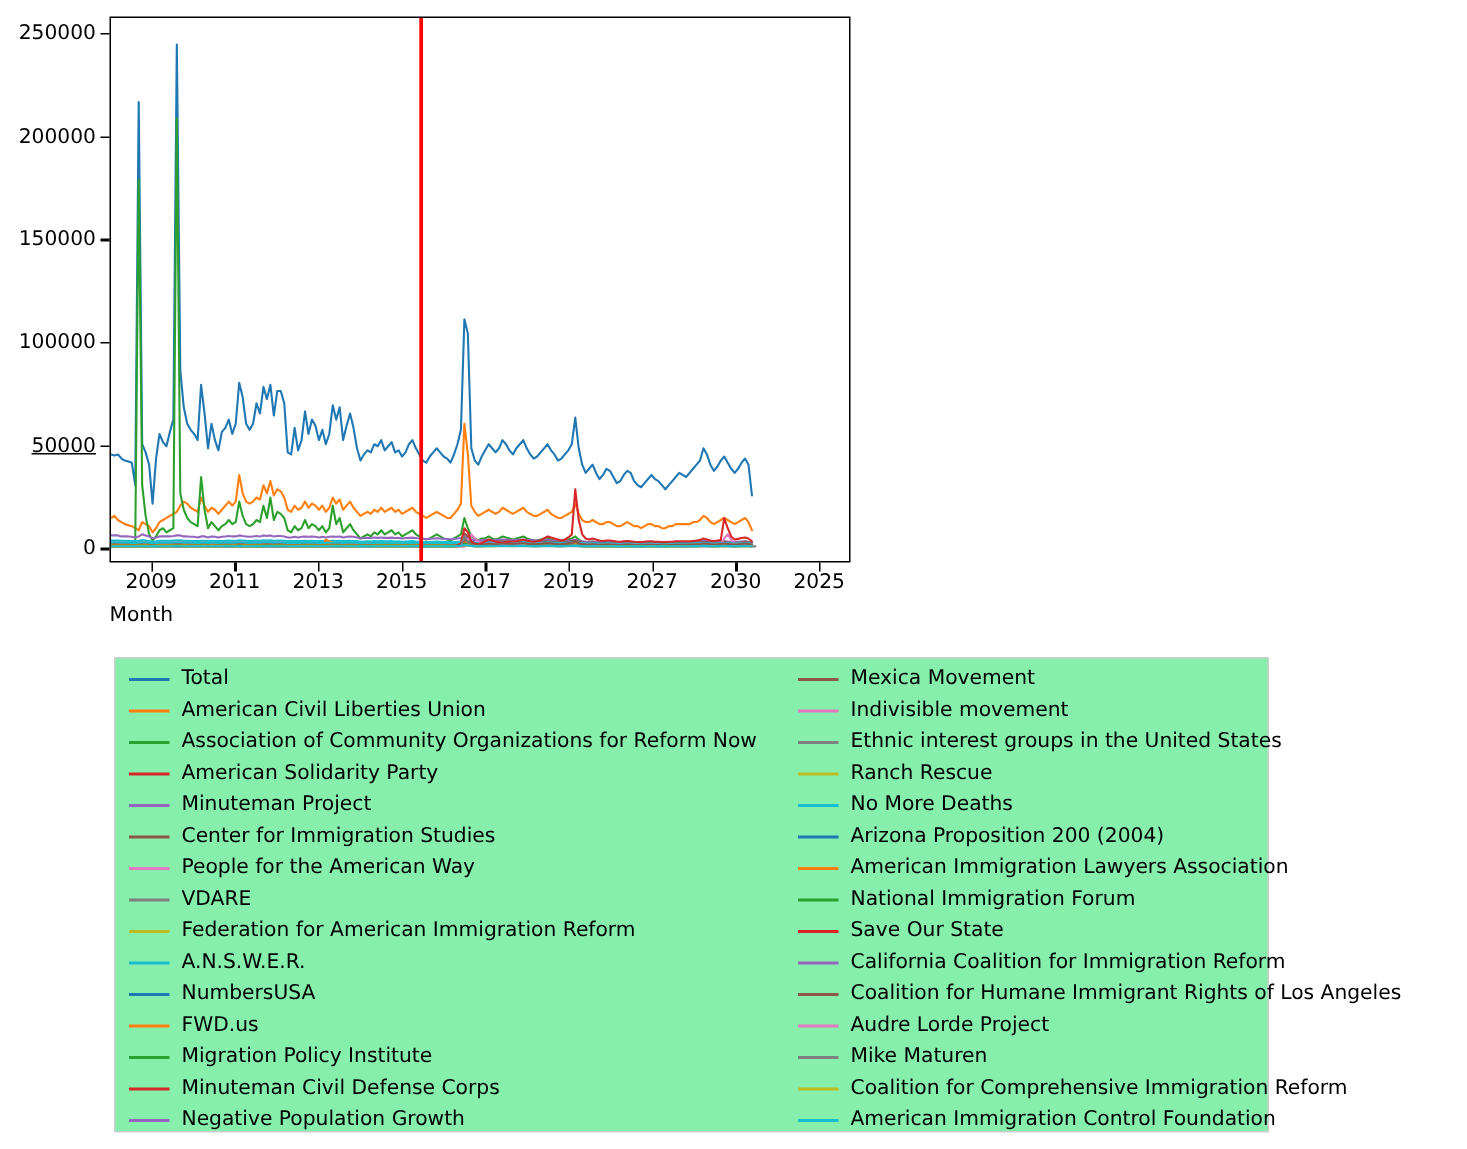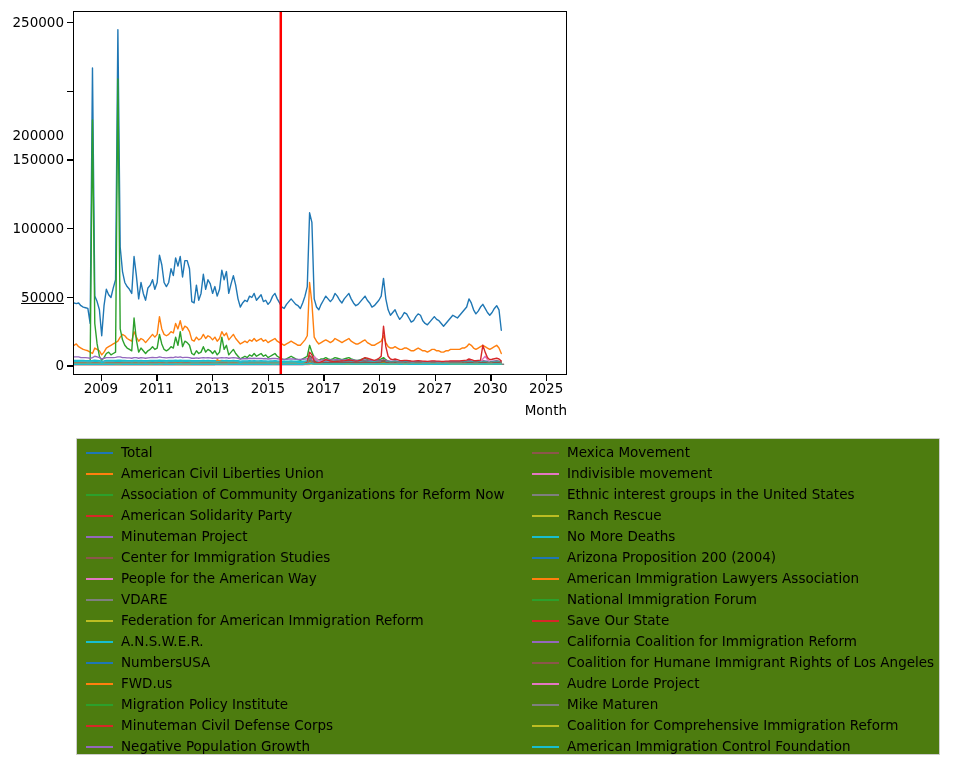--- a/index.html
+++ b/index.html
@@ -15,26 +15,26 @@
   .ytick-label{position:absolute;right:0;transform:translateY(-50%);
                font-size:13.5px;color:#000;text-align:right;white-space:nowrap;}
   #ytick-col{position:absolute;left:0;top:0;width:64px;height:390px;}
   .ytick-mark{position:absolute;left:66.5px;width:6px;height:1.2px;background:#000;}
 
   #xtick-row{position:absolute;left:0;top:0;width:978px;height:0;}
   .xtick-label{position:absolute;top:380px;transform:translateX(-50%);
                font-size:13.5px;color:#000;white-space:nowrap;}
   .xtick-mark{position:absolute;top:375px;width:1.2px;height:6px;background:#000;}
 
-  #xaxis-title{position:absolute;left:73px;top:402px;width:494px;text-align:right;
+  #xaxis-title{position:absolute;left:73px;top:402px;width:494px;text-align:left;
                font-size:13.5px;color:#000;}
 
   
-  #legend{position:absolute;left:76px;top:438px;width:864px;height:317px;
-          border:0.9px solid #cccccc;background:#4d7c0f;border-radius:1px;
+  #legend{position:absolute;left:76px;top:438px;width:770px;height:317px;
+          border:0.9px solid #cccccc;background:#86efac;border-radius:1px;
           box-sizing:border-box;}
   #legend-inner{position:absolute;left:0;top:0;right:0;bottom:0;}
   .legend-col{position:absolute;top:3px;}
   #legend-col-left{left:9px;}
   #legend-col-right{left:455px;}
   .legend-item{height:21px;display:flex;align-items:center;}
   .legend-swatch{width:27px;height:2px;flex:0 0 27px;margin-right:8px;}
   .legend-label{font-size:13.5px;color:#000;white-space:nowrap;line-height:21px;}
 </style>
 </head>
@@ -42,21 +42,21 @@
 
 <div id="root">
 
   <div id="figure">
 
     <div id="ytick-col">
         <div class="ytick-label" style="top: 365.385px;">0</div>
         <div class="ytick-label" style="top: 296.706px; text-decoration: underline;">50000</div>
         <div class="ytick-label" style="top: 228.026px;">100000</div>
         <div class="ytick-label" style="top: 159.347px;">150000</div>
-        <div class="ytick-label" style="top: 90.6679px; margin-top: 44px;">200000</div>
+        <div class="ytick-label" style="top: 90.6679px;">200000</div>
         <div class="ytick-label" style="top: 21.9887px; margin-left: 25px;">250000</div>
       </div>
 
     <div id="plot-area">
       <svg id="plot-svg" viewBox="0 0 494 364" preserveAspectRatio="none">
           <path d="M0.00 292.57 L2.32 293.26 L4.64 292.57 L6.96 295.32 L9.28 296.69 L11.60 297.38 L13.91 298.07 L16.23 313.18 L18.55 56.32 L20.87 285.71 L23.19 291.20 L25.51 299.44 L27.83 325.54 L30.15 295.32 L32.47 278.84 L34.79 284.33 L37.11 287.08 L39.43 277.46 L41.74 269.22 L44.06 17.86 L46.38 236.26 L48.70 260.98 L51.02 271.97 L53.34 276.09 L55.66 278.84 L57.98 282.96 L60.30 245.87 L62.62 265.10 L64.94 288.45 L67.26 271.97 L69.57 282.96 L71.89 289.83 L74.21 277.46 L76.53 274.72 L78.85 269.22 L81.17 278.84 L83.49 271.97 L85.81 244.50 L88.13 254.11 L90.45 271.97 L92.77 276.09 L95.09 271.97 L97.40 258.23 L99.72 265.10 L102.04 247.25 L104.36 255.49 L106.68 245.87 L109.00 266.48 L111.32 249.99 L113.64 249.99 L115.96 258.23 L118.28 291.20 L120.60 292.57 L122.92 274.72 L125.23 289.83 L127.55 282.96 L129.87 263.73 L132.19 278.84 L134.51 269.22 L136.83 273.34 L139.15 282.96 L141.47 276.09 L143.79 285.71 L146.11 278.84 L148.43 259.61 L150.75 269.22 L153.06 260.98 L155.38 282.96 L157.70 273.34 L160.02 265.10 L162.34 274.72 L164.66 288.45 L166.98 296.69 L169.30 292.57 L171.62 289.83 L173.94 291.20 L176.26 285.71 L178.58 287.08 L180.89 282.96 L183.21 289.83 L185.53 287.08 L187.85 284.33 L190.17 291.20 L192.49 289.83 L194.81 293.95 L197.13 291.20 L199.45 285.71 L201.77 282.96 L204.09 288.45 L206.40 292.57 L208.72 296.69 L211.04 298.07 L213.36 293.95 L215.68 291.20 L218.00 288.45 L220.32 291.20 L222.64 293.95 L224.96 295.32 L227.28 298.07 L229.60 292.57 L231.92 285.71 L234.23 276.09 L236.55 201.92 L238.87 211.53 L241.19 288.45 L243.51 296.69 L245.83 299.44 L248.15 293.95 L250.47 289.83 L252.79 285.71 L255.11 288.45 L257.43 291.20 L259.75 288.45 L262.06 282.96 L264.38 285.71 L266.70 289.83 L269.02 292.57 L271.34 288.45 L273.66 285.71 L275.98 282.96 L278.30 288.45 L280.62 292.57 L282.94 295.32 L285.26 293.95 L287.58 291.20 L289.89 288.45 L292.21 285.71 L294.53 289.83 L296.85 292.57 L299.17 296.69 L301.49 295.32 L303.81 292.57 L306.13 289.83 L308.45 285.71 L310.77 267.85 L313.09 288.45 L315.41 299.44 L317.72 304.94 L320.04 302.19 L322.36 299.44 L324.68 304.94 L327.00 309.06 L329.32 306.31 L331.64 302.19 L333.96 303.56 L336.28 307.68 L338.60 311.80 L340.92 310.43 L343.24 306.31 L345.55 303.56 L347.87 304.94 L350.19 310.43 L352.51 313.18 L354.83 314.55 L357.15 311.80 L359.47 309.06 L361.79 306.31 L364.11 309.06 L366.43 310.43 L368.75 313.18 L371.06 315.92 L373.38 313.18 L375.70 310.43 L378.02 307.68 L380.34 304.94 L382.66 306.31 L384.98 307.68 L387.30 304.94 L389.62 302.19 L391.94 299.44 L394.26 296.69 L396.58 288.45 L398.89 292.57 L401.21 299.44 L403.53 303.56 L405.85 300.82 L408.17 296.69 L410.49 293.95 L412.81 298.07 L415.13 302.19 L417.45 304.94 L419.77 302.19 L422.09 298.07 L424.41 295.32 L426.72 299.44 L429.04 320.05" fill="none" stroke="#1f77b4" stroke-width="1.4" stroke-linejoin="round" stroke-linecap="round"></path>
           <path d="M0.00 335.15 L2.32 333.78 L4.64 336.53 L6.96 337.90 L9.28 339.28 L11.60 339.96 L13.91 340.65 L16.23 342.02 L18.55 343.40 L20.87 337.90 L23.19 339.28 L25.51 340.65 L27.83 344.77 L30.15 342.02 L32.47 337.90 L34.79 336.53 L37.11 335.15 L39.43 333.78 L41.74 332.41 L44.06 331.03 L46.38 326.91 L48.70 324.17 L51.02 325.54 L53.34 328.29 L55.66 329.66 L57.98 331.03 L60.30 321.42 L62.62 326.91 L64.94 331.03 L67.26 328.29 L69.57 329.66 L71.89 332.41 L74.21 329.66 L76.53 326.91 L78.85 324.17 L81.17 326.91 L83.49 324.17 L85.81 306.31 L88.13 318.67 L90.45 324.17 L92.77 325.54 L95.09 324.17 L97.40 321.42 L99.72 322.79 L102.04 313.18 L104.36 318.67 L106.68 310.43 L109.00 320.05 L111.32 315.92 L113.64 317.30 L115.96 321.42 L118.28 329.66 L120.60 331.03 L122.92 326.91 L125.23 329.66 L127.55 328.29 L129.87 324.17 L132.19 328.29 L134.51 325.54 L136.83 326.91 L139.15 329.66 L141.47 326.91 L143.79 331.03 L146.11 328.29 L148.43 321.42 L150.75 325.54 L153.06 322.79 L155.38 329.66 L157.70 326.91 L160.02 324.17 L162.34 328.29 L164.66 331.03 L166.98 333.78 L169.30 332.41 L171.62 331.03 L173.94 332.41 L176.26 329.66 L178.58 331.03 L180.89 328.29 L183.21 331.03 L185.53 329.66 L187.85 328.29 L190.17 331.03 L192.49 329.66 L194.81 332.41 L197.13 331.03 L199.45 329.66 L201.77 328.29 L204.09 331.03 L206.40 332.41 L208.72 333.78 L211.04 335.15 L213.36 333.78 L215.68 332.41 L218.00 331.03 L220.32 332.41 L222.64 333.78 L224.96 335.15 L227.28 335.15 L229.60 332.41 L231.92 329.66 L234.23 325.54 L236.55 271.97 L238.87 292.57 L241.19 326.91 L243.51 331.03 L245.83 333.78 L248.15 332.41 L250.47 331.03 L252.79 329.66 L255.11 331.03 L257.43 332.41 L259.75 331.03 L262.06 328.29 L264.38 329.66 L266.70 331.03 L269.02 332.41 L271.34 331.03 L273.66 329.66 L275.98 328.29 L278.30 331.03 L280.62 332.41 L282.94 333.78 L285.26 333.78 L287.58 332.41 L289.89 331.03 L292.21 329.66 L294.53 332.41 L296.85 333.78 L299.17 335.15 L301.49 335.15 L303.81 333.78 L306.13 332.41 L308.45 331.03 L310.77 325.54 L313.09 332.41 L315.41 336.53 L317.72 337.90 L320.04 337.90 L322.36 336.53 L324.68 337.90 L327.00 339.28 L329.32 339.28 L331.64 337.90 L333.96 337.90 L336.28 339.28 L338.60 340.65 L340.92 340.65 L343.24 339.28 L345.55 337.90 L347.87 339.28 L350.19 340.65 L352.51 340.65 L354.83 342.02 L357.15 340.65 L359.47 339.28 L361.79 339.28 L364.11 340.65 L366.43 340.65 L368.75 342.02 L371.06 342.02 L373.38 340.65 L375.70 340.65 L378.02 339.28 L380.34 339.28 L382.66 339.28 L384.98 339.28 L387.30 339.28 L389.62 337.90 L391.94 337.90 L394.26 336.53 L396.58 333.78 L398.89 335.15 L401.21 337.90 L403.53 339.28 L405.85 337.90 L408.17 336.53 L410.49 335.15 L412.81 336.53 L415.13 337.90 L417.45 339.28 L419.77 337.90 L422.09 336.53 L424.41 335.15 L426.72 337.90 L429.04 343.40" fill="none" stroke="#ff7f0e" stroke-width="1.4" stroke-linejoin="round" stroke-linecap="round"></path>
           <path d="M0.00 352.32 L2.32 352.32 L4.64 352.32 L6.96 352.32 L9.28 352.32 L11.60 352.32 L13.91 352.32 L16.23 351.64 L18.55 108.51 L20.87 313.18 L23.19 333.78 L25.51 346.14 L27.83 350.26 L30.15 347.52 L32.47 343.40 L34.79 342.02 L37.11 344.77 L39.43 343.40 L41.74 342.02 L44.06 67.31 L46.38 318.67 L48.70 329.66 L51.02 335.15 L53.34 337.90 L55.66 339.28 L57.98 340.65 L60.30 307.68 L62.62 329.66 L64.94 342.02 L67.26 337.90 L69.57 340.65 L71.89 343.40 L74.21 340.65 L76.53 339.28 L78.85 336.53 L81.17 339.28 L83.49 337.90 L85.81 324.17 L88.13 333.78 L90.45 339.28 L92.77 340.65 L95.09 339.28 L97.40 336.53 L99.72 337.90 L102.04 326.91 L104.36 335.15 L106.68 321.42 L109.00 336.53 L111.32 331.03 L113.64 332.41 L115.96 335.15 L118.28 343.40 L120.60 344.77 L122.92 340.65 L125.23 343.40 L127.55 342.02 L129.87 336.53 L132.19 342.02 L134.51 339.28 L136.83 340.65 L139.15 343.40 L141.47 340.65 L143.79 344.77 L146.11 342.02 L148.43 326.91 L150.75 339.28 L153.06 335.15 L155.38 344.77 L157.70 342.02 L160.02 339.28 L162.34 343.40 L164.66 346.14 L166.98 348.89 L169.30 347.52 L171.62 346.14 L173.94 347.52 L176.26 344.77 L178.58 346.14 L180.89 343.40 L183.21 346.14 L185.53 344.77 L187.85 343.40 L190.17 346.14 L192.49 344.77 L194.81 347.52 L197.13 346.14 L199.45 344.77 L201.77 343.40 L204.09 346.14 L206.40 347.52 L208.72 348.89 L211.04 349.58 L213.36 348.89 L215.68 347.52 L218.00 346.14 L220.32 347.52 L222.64 348.89 L224.96 349.58 L227.28 350.26 L229.60 348.89 L231.92 347.52 L234.23 346.14 L236.55 335.15 L238.87 342.02 L241.19 347.52 L243.51 348.89 L245.83 350.26 L248.15 348.89 L250.47 348.89 L252.79 347.52 L255.11 348.89 L257.43 349.58 L259.75 348.89 L262.06 347.52 L264.38 348.20 L266.70 348.89 L269.02 349.58 L271.34 348.89 L273.66 348.20 L275.98 347.52 L278.30 348.89 L280.62 349.58 L282.94 350.26 L285.26 350.26 L287.58 349.58 L289.89 348.89 L292.21 348.20 L294.53 349.58 L296.85 350.26 L299.17 350.95 L301.49 350.95 L303.81 350.26 L306.13 349.58 L308.45 348.89 L310.77 347.52 L313.09 349.58 L315.41 350.95 L317.72 351.64 L320.04 351.64 L322.36 350.95 L324.68 351.64 L327.00 351.91 L329.32 351.91 L331.64 351.64 L333.96 351.64 L336.28 351.91 L338.60 352.32 L340.92 352.32 L343.24 351.91 L345.55 351.64 L347.87 351.91 L350.19 352.32 L352.51 352.46 L354.83 352.60 L357.15 352.32 L359.47 351.91 L361.79 351.91 L364.11 352.32 L366.43 352.32 L368.75 352.60 L371.06 352.60 L373.38 352.32 L375.70 352.32 L378.02 351.91 L380.34 351.91 L382.66 351.91 L384.98 351.91 L387.30 351.91 L389.62 351.64 L391.94 351.64 L394.26 351.36 L396.58 350.95 L398.89 351.36 L401.21 351.64 L403.53 351.91 L405.85 351.64 L408.17 351.36 L410.49 350.95 L412.81 351.36 L415.13 351.64 L417.45 351.91 L419.77 351.64 L422.09 351.36 L424.41 350.95 L426.72 351.36 L429.04 352.32" fill="none" stroke="#2ca02c" stroke-width="1.4" stroke-linejoin="round" stroke-linecap="round"></path>
           <path d="M0.00 353.97 L2.32 353.97 L4.64 353.97 L6.96 353.97 L9.28 353.97 L11.60 353.97 L13.91 353.97 L16.23 353.97 L18.55 353.97 L20.87 353.97 L23.19 353.97 L25.51 353.97 L27.83 353.97 L30.15 353.97 L32.47 353.97 L34.79 353.97 L37.11 353.97 L39.43 353.97 L41.74 353.97 L44.06 353.97 L46.38 353.97 L48.70 353.97 L51.02 353.97 L53.34 353.97 L55.66 353.97 L57.98 353.97 L60.30 353.97 L62.62 353.97 L64.94 353.97 L67.26 353.97 L69.57 353.97 L71.89 353.97 L74.21 353.97 L76.53 353.97 L78.85 353.97 L81.17 353.97 L83.49 353.97 L85.81 353.84 L88.13 353.84 L90.45 353.84 L92.77 353.84 L95.09 353.84 L97.40 353.84 L99.72 353.84 L102.04 353.84 L104.36 353.84 L106.68 353.84 L109.00 353.84 L111.32 353.84 L113.64 353.84 L115.96 353.84 L118.28 353.84 L120.60 353.84 L122.92 353.84 L125.23 353.84 L127.55 353.84 L129.87 353.84 L132.19 353.84 L134.51 353.84 L136.83 353.84 L139.15 353.84 L141.47 353.84 L143.79 353.84 L146.11 353.84 L148.43 353.84 L150.75 353.84 L153.06 353.84 L155.38 353.84 L157.70 353.84 L160.02 353.84 L162.34 353.84 L164.66 353.84 L166.98 353.84 L169.30 353.84 L171.62 353.84 L173.94 353.84 L176.26 353.84 L178.58 353.84 L180.89 353.84 L183.21 353.84 L185.53 353.70 L187.85 353.70 L190.17 353.70 L192.49 353.70 L194.81 353.70 L197.13 353.70 L199.45 353.70 L201.77 353.70 L204.09 353.70 L206.40 353.70 L208.72 353.70 L211.04 353.70 L213.36 353.70 L215.68 353.70 L218.00 353.70 L220.32 353.70 L222.64 353.70 L224.96 353.70 L227.28 353.70 L229.60 353.70 L231.92 353.29 L234.23 352.74 L236.55 348.20 L238.87 350.26 L241.19 352.74 L243.51 353.15 L245.83 353.29 L248.15 353.29 L250.47 353.15 L252.79 353.15 L255.11 353.29 L257.43 353.29 L259.75 353.29 L262.06 353.15 L264.38 353.15 L266.70 353.29 L269.02 353.29 L271.34 353.29 L273.66 353.15 L275.98 353.15 L278.30 353.29 L280.62 353.29 L282.94 353.29 L285.26 353.29 L287.58 353.29 L289.89 353.15 L292.21 353.15 L294.53 353.29 L296.85 353.29 L299.17 353.29 L301.49 353.29 L303.81 353.29 L306.13 353.15 L308.45 353.15 L310.77 353.01 L313.09 353.15 L315.41 353.29 L317.72 353.29 L320.04 353.29 L322.36 353.15 L324.68 353.29 L327.00 353.29 L329.32 353.29 L331.64 353.29 L333.96 353.29 L336.28 353.29 L338.60 353.42 L340.92 353.42 L343.24 353.29 L345.55 353.29 L347.87 353.29 L350.19 353.42 L352.51 353.42 L354.83 353.42 L357.15 353.42 L359.47 353.29 L361.79 353.29 L364.11 353.42 L366.43 353.42 L368.75 353.42 L371.06 353.42 L373.38 353.29 L375.70 353.29 L378.02 353.29 L380.34 353.29 L382.66 353.29 L384.98 353.29 L387.30 353.29 L389.62 353.15 L391.94 353.15 L394.26 353.15 L396.58 353.01 L398.89 353.15 L401.21 353.15 L403.53 353.29 L405.85 353.15 L408.17 353.15 L410.49 353.01 L412.81 353.15 L415.13 353.15 L417.45 353.29 L419.77 353.15 L422.09 353.15 L424.41 353.01 L426.72 353.15 L429.04 353.42" fill="none" stroke="#d62728" stroke-width="1.4" stroke-linejoin="round" stroke-linecap="round"></path>
           <path d="M0.00 346.83 L2.32 346.83 L4.64 346.83 L6.96 347.52 L9.28 347.52 L11.60 347.52 L13.91 347.79 L16.23 348.20 L18.55 347.52 L20.87 346.14 L23.19 346.83 L25.51 347.52 L27.83 348.89 L30.15 348.20 L32.47 347.52 L34.79 347.52 L37.11 347.52 L39.43 347.52 L41.74 347.24 L44.06 346.83 L46.38 346.83 L48.70 347.52 L51.02 347.52 L53.34 347.79 L55.66 347.79 L57.98 348.20 L60.30 347.52 L62.62 347.52 L64.94 348.20 L67.26 347.52 L69.57 347.79 L71.89 348.20 L74.21 347.79 L76.53 347.52 L78.85 347.24 L81.17 347.52 L83.49 347.52 L85.81 346.83 L88.13 347.24 L90.45 347.52 L92.77 347.79 L95.09 347.52 L97.40 347.24 L99.72 347.52 L102.04 346.83 L104.36 347.24 L106.68 346.83 L109.00 347.52 L111.32 347.24 L113.64 347.24 L115.96 347.52 L118.28 348.20 L120.60 348.20 L122.92 347.79 L125.23 348.20 L127.55 347.79 L129.87 347.52 L132.19 347.79 L134.51 347.52 L136.83 347.79 L139.15 348.20 L141.47 347.79 L143.79 348.20 L146.11 347.79 L148.43 347.52 L150.75 347.79 L153.06 347.52 L155.38 348.20 L157.70 347.79 L160.02 347.52 L162.34 347.79 L164.66 348.20 L166.98 348.89 L169.30 348.62 L171.62 348.48 L173.94 348.62 L176.26 348.20 L178.58 348.48 L180.89 348.20 L183.21 348.48 L185.53 348.48 L187.85 348.34 L190.17 348.62 L192.49 348.48 L194.81 348.89 L197.13 348.62 L199.45 348.48 L201.77 348.34 L204.09 348.62 L206.40 348.89 L208.72 349.17 L211.04 349.30 L213.36 349.17 L215.68 348.89 L218.00 348.75 L220.32 348.89 L222.64 349.17 L224.96 349.30 L227.28 349.44 L229.60 349.17 L231.92 348.89 L234.23 348.62 L236.55 347.52 L238.87 348.20 L241.19 349.58 L243.51 349.99 L245.83 350.26 L248.15 349.99 L250.47 349.85 L252.79 349.71 L255.11 349.85 L257.43 349.99 L259.75 349.85 L262.06 349.58 L264.38 349.71 L266.70 349.85 L269.02 349.99 L271.34 349.85 L273.66 349.71 L275.98 349.58 L278.30 349.85 L280.62 349.99 L282.94 350.26 L285.26 350.26 L287.58 350.13 L289.89 349.99 L292.21 349.85 L294.53 350.13 L296.85 350.26 L299.17 350.54 L301.49 350.54 L303.81 350.40 L306.13 350.26 L308.45 350.13 L310.77 349.71 L313.09 350.26 L315.41 350.81 L317.72 351.09 L320.04 351.09 L322.36 350.95 L324.68 351.09 L327.00 351.36 L329.32 351.36 L331.64 351.09 L333.96 351.09 L336.28 351.36 L338.60 351.64 L340.92 351.64 L343.24 351.36 L345.55 351.09 L347.87 351.36 L350.19 351.64 L352.51 351.78 L354.83 351.91 L357.15 351.64 L359.47 351.50 L361.79 351.36 L364.11 351.64 L366.43 351.64 L368.75 351.91 L371.06 351.91 L373.38 351.78 L375.70 351.64 L378.02 351.50 L380.34 351.36 L382.66 351.50 L384.98 351.50 L387.30 351.36 L389.62 351.23 L391.94 351.09 L394.26 350.95 L396.58 350.54 L398.89 350.81 L401.21 351.09 L403.53 351.36 L405.85 351.09 L408.17 350.95 L410.49 350.81 L412.81 350.95 L415.13 351.23 L417.45 351.36 L419.77 351.09 L422.09 350.95 L424.41 350.81 L426.72 351.09 L429.04 352.19" fill="none" stroke="#9467bd" stroke-width="1.4" stroke-linejoin="round" stroke-linecap="round"></path>

